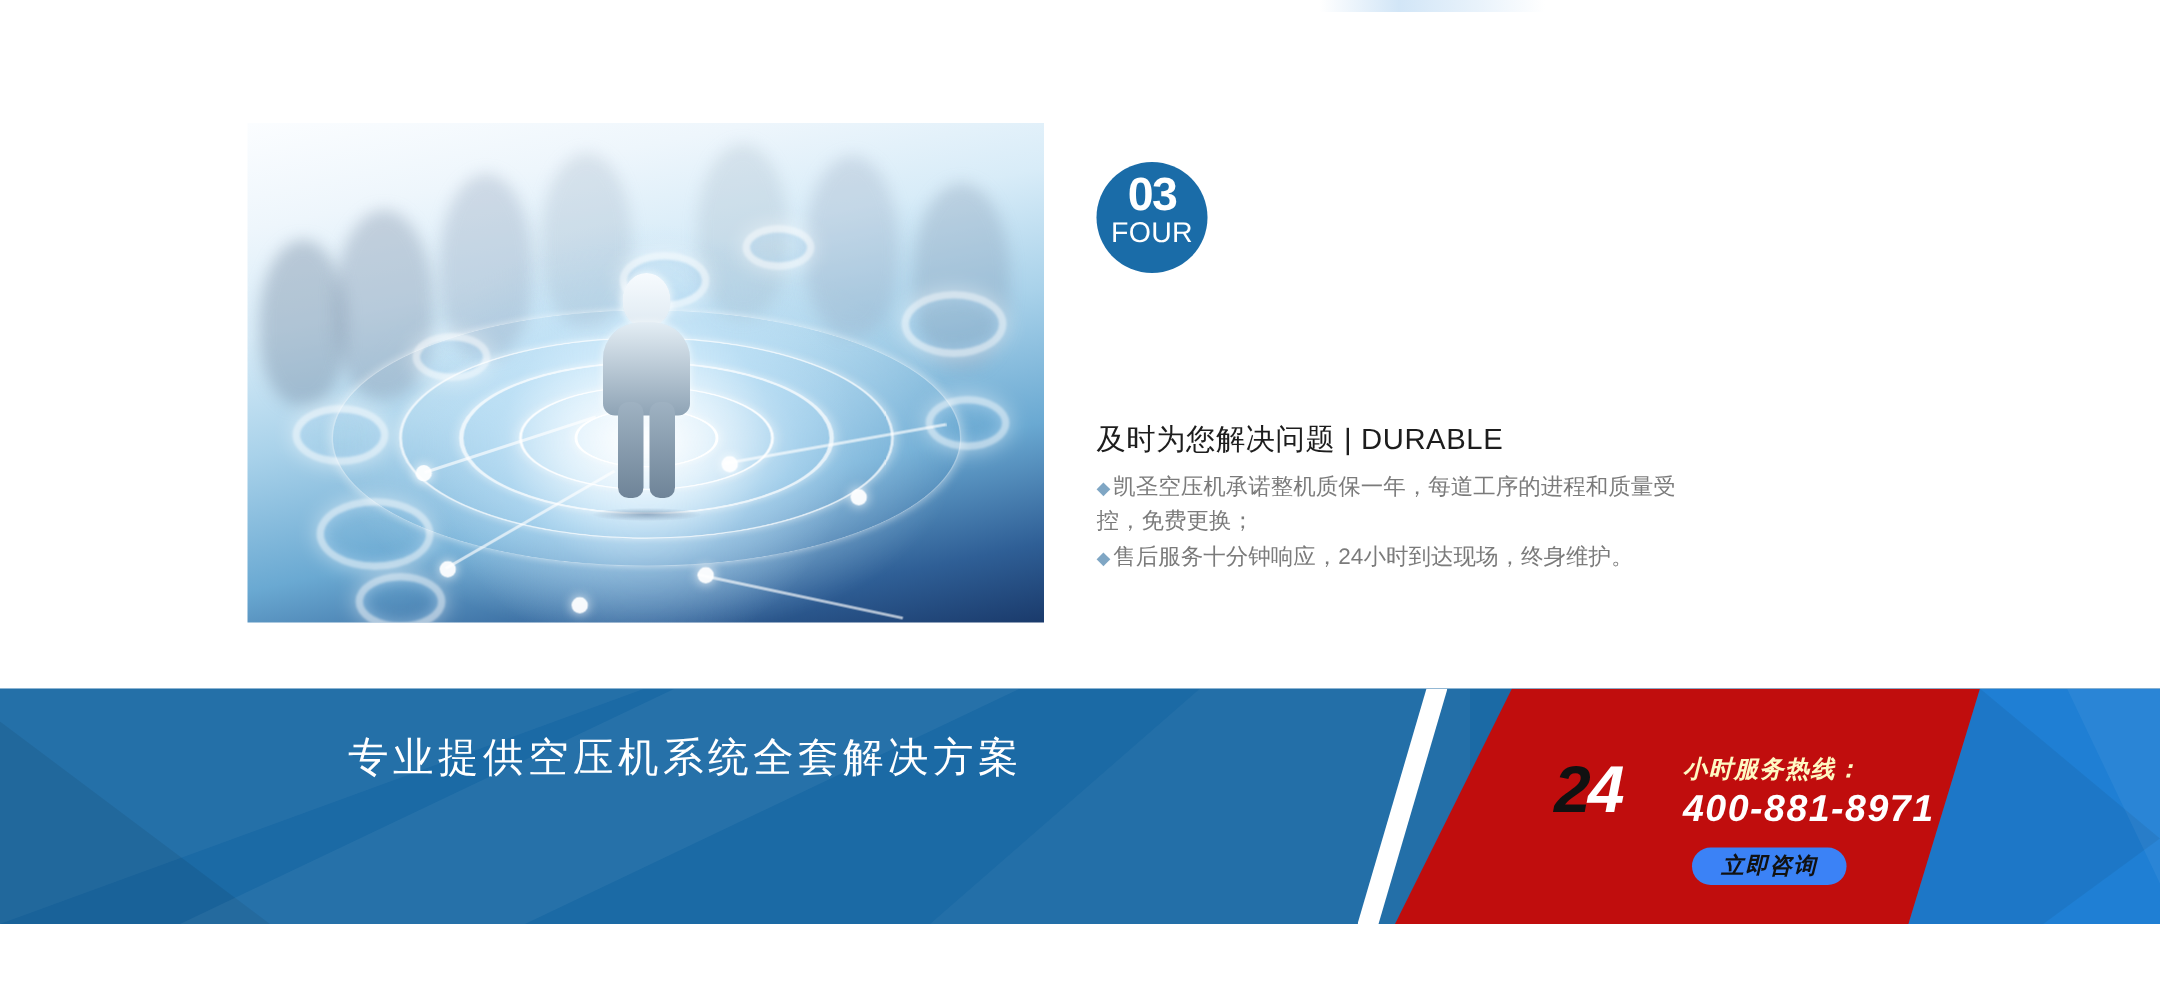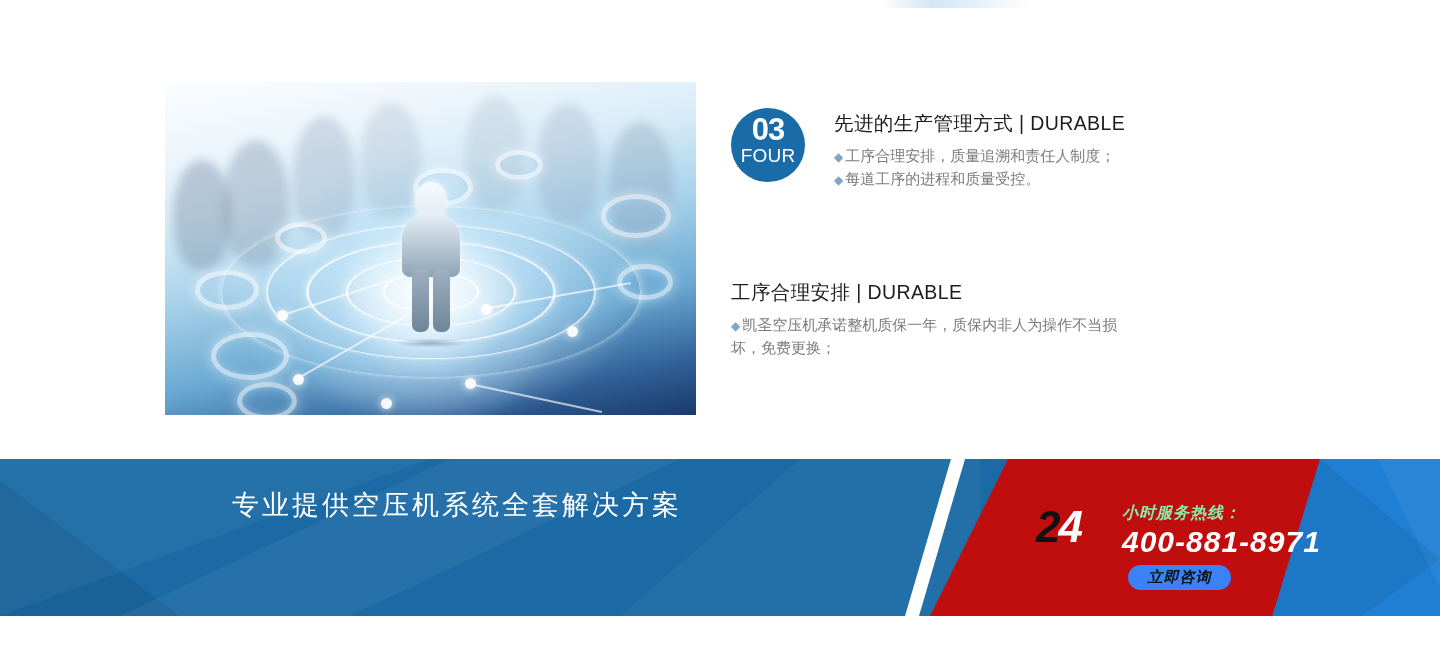--- a/index.html
+++ b/index.html
@@ -77,21 +77,21 @@
     filter:blur(.6px);
   }
   .node{
     position:absolute; width:11px; height:11px; border-radius:50%;
     background:rgba(255,255,255,.95); box-shadow:0 0 8px rgba(255,255,255,.9);
   }
   .link{ position:absolute; height:1.5px; background:rgba(255,255,255,.65); transform-origin:0 50%; }
   .blob{ position:absolute; border-radius:50% 50% 44% 44%; filter:blur(5px); }
 
   
-  .feature{ position:absolute; display:flex; gap:29px; }
+  .feature{ position:absolute; display:flex; gap:8px; }
   .badge{
     flex:0 0 auto; width:74px; height:74px; border-radius:50%;
     background:#1a6ca8; color:#fff; position:relative; overflow:hidden;
     display:flex; flex-direction:column; align-items:center; justify-content:flex-end;
   }
   .badge .num{
     position:absolute; left:0; right:0; top:6px;
     font-size:31px; font-weight:bold; letter-spacing:-1px; line-height:1;
     text-align:center;
   }
@@ -141,26 +141,26 @@
   .rb-f{ position:absolute; }
 
   .hotline{ position:absolute; left:1036px; top:44px; width:300px; height:70px; }
   .num24{
     position:absolute; left:0; top:2px; font-size:44px; line-height:1;
     font-weight:bold; font-style:italic; letter-spacing:-2px;
   }
   .num24 .d2{ color:#111111; }
   .num24 .d4{ color:#ffffff; }
   .hl-label{
-    position:absolute; left:86px; top:0px; color:#86efac;
+    position:absolute; left:86px; top:0px; color:#fef9c3;
     font-size:16px; font-style:italic; font-weight:bold; letter-spacing:1px; white-space:nowrap;
   }
   .hl-phone{
     position:absolute; left:86px; top:22px; color:#ffffff;
-    font-size:30px; font-style:italic; font-weight:bold; letter-spacing:1px; white-space:nowrap;
+    font-size:25px; font-style:italic; font-weight:bold; letter-spacing:1px; white-space:nowrap;
   }
   .cta{
     position:absolute; left:1128px; top:565px; width:103px; height:25px;
     background:#3b82f6; border-radius:13px;
     display:flex; align-items:center; justify-content:center;
     color:#111; font-size:15px; font-weight:bold; font-style:italic; letter-spacing:1px;
   }
 </style>
 </head>
 <body>
@@ -213,31 +213,27 @@
       <div class="legL"></div>
       <div class="legR"></div>
     </div>
   </div>
 
   <div class="feature" style="left:731px; top:108px;">
     <div class="badge">
       <span class="num">03</span>
       <span class="word">FOUR</span>
     </div>
-    <div class="feat-body">
-      <div class="feat-title">先进的生产管理方式 | DURABLE</div>
-      <div class="feat-line"><span class="dot">◆</span><span>工序合理安排，质量追溯和责任人制度；</span></div>
-      <div class="feat-line"><span class="dot">◆</span><span>每道工序的进程和质量受控。</span></div>
-    </div>
   </div>
 
   <div class="feature" style="left:731px; top:277px;">
     <div class="feat-body">
-      <div class="feat-title">工序合理安排 | DURABLE</div>
-      <div class="feat-line"><span class="dot">◆</span><span>凯圣空压机承诺整机质保一年，质保内非人为操作不当损坏，免费更换；</span></div>
+      <div class="feat-title">及时为您解决问题 | DURABLE</div>
+      <div class="feat-line"><span class="dot">◆</span><span>凯圣空压机承诺整机质保一年，每道工序的进程和质量受控，免费更换；</span></div>
+      <div class="feat-line"><span class="dot">◆</span><span>售后服务十分钟响应，24小时到达现场，终身维护。</span></div>
     </div>
   </div>
 
   <div class="banner">
     <div class="facets">
       <div class="f" style="left:0;   top:0;   width:430px; height:157px; background:rgba(255,255,255,.045); clip-path:polygon(0 0, 430px 0, 0 157px);"></div>
       <div class="f" style="left:0;   top:0;   width:300px; height:157px; background:rgba(0,0,0,.07);    clip-path:polygon(0 22px, 180px 157px, 0 157px);"></div>
       <div class="f" style="left:120px; top:0;  width:560px; height:157px; background:rgba(255,255,255,.05); clip-path:polygon(330px 0, 560px 0, 230px 157px, 0 157px);"></div>
       <div class="f" style="left:560px; top:0;  width:420px; height:157px; background:rgba(255,255,255,.035);clip-path:polygon(240px 0, 420px 0, 420px 157px, 60px 157px);"></div>
     </div>

